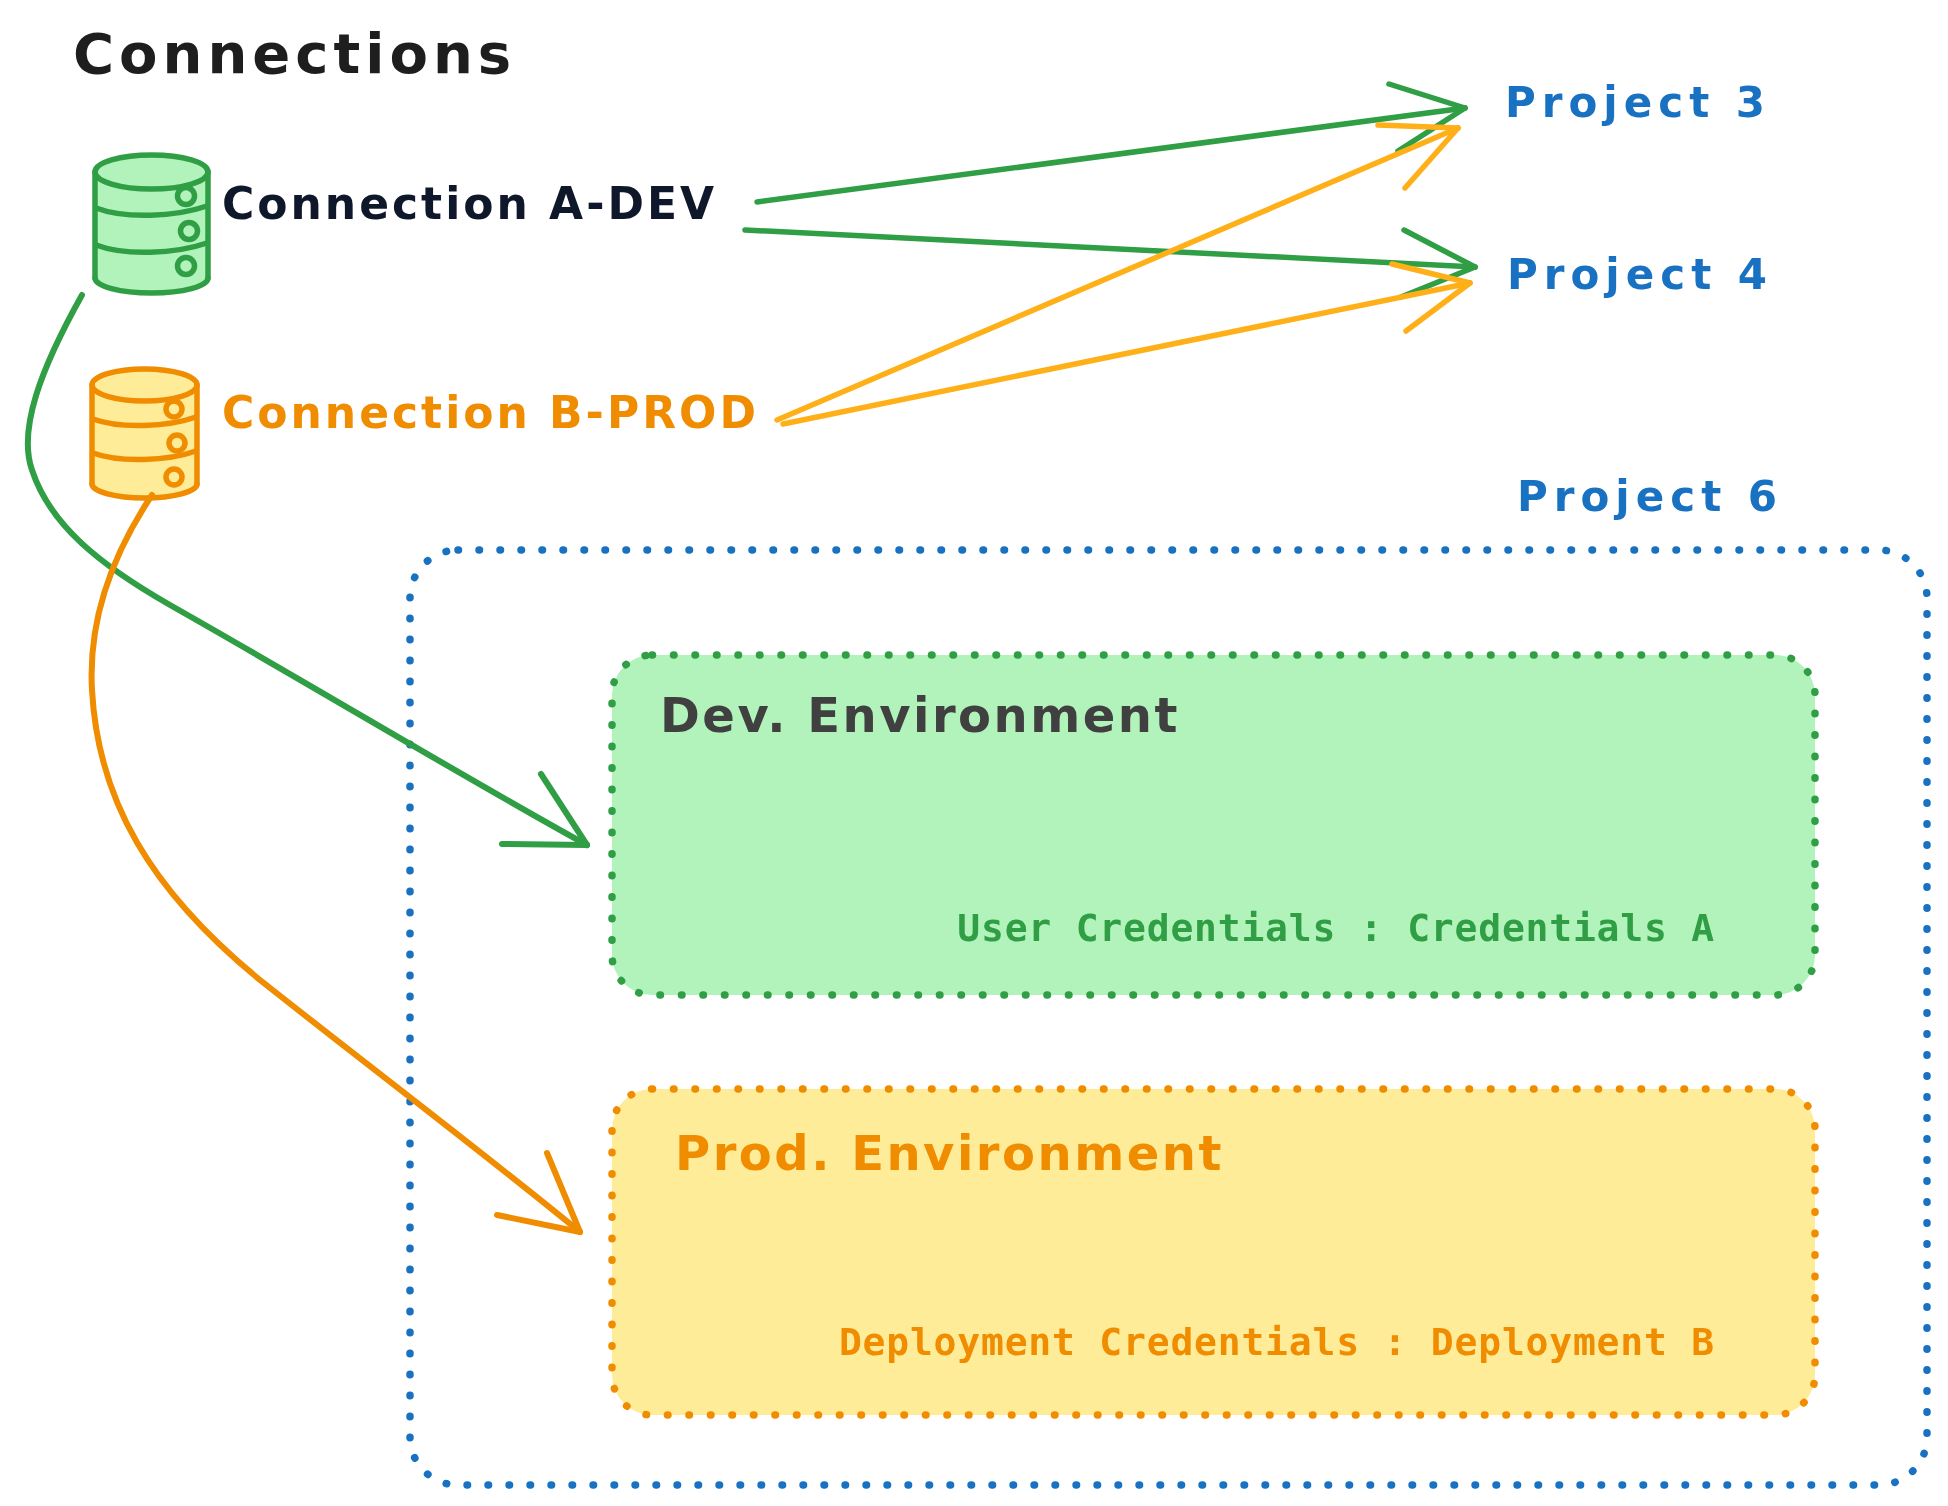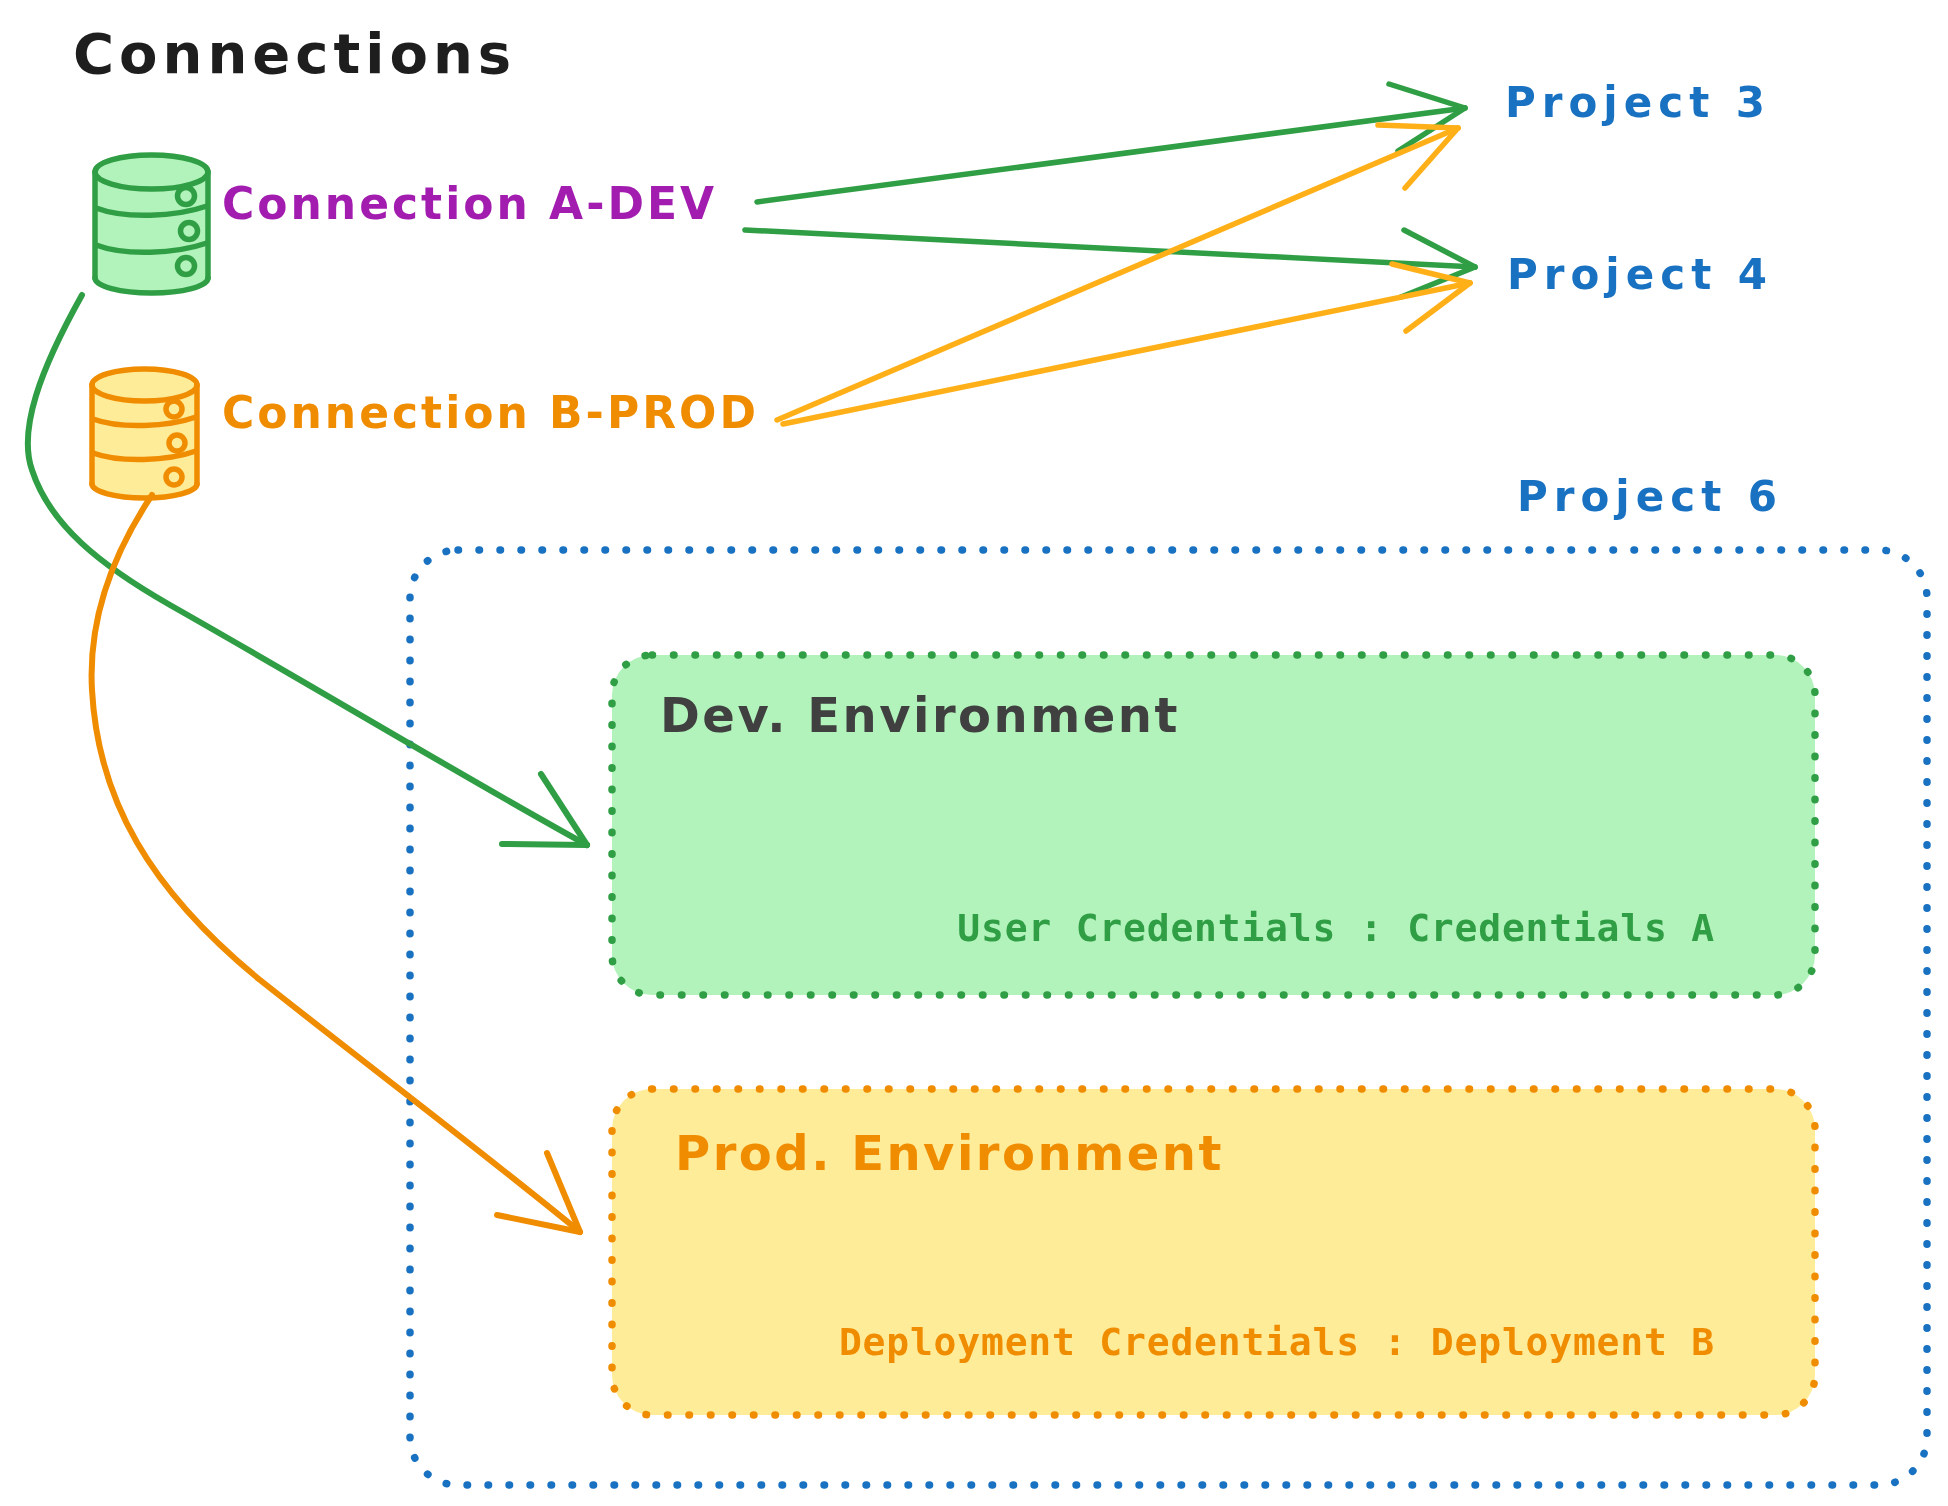--- a/index.html
+++ b/index.html
@@ -9,21 +9,21 @@
     height:1506px;
     background:#ffffff;
     overflow:hidden;
     font-family:"DejaVu Sans", sans-serif;
     border-radius:12px;
   }
   .layer{position:absolute;left:0;top:0;}
   .txt{position:absolute;white-space:nowrap;line-height:1.15;font-weight:600;}
   .title{left:73px;top:22px;font-size:56px;letter-spacing:5px;color:#1e1e1e;}
   .conn-label{font-size:44px;letter-spacing:3px;}
-  .conn-a{left:222px;top:179px;color:#a21caf;}
+  .conn-a{left:222px;top:179px;color:#0f172a;}
   .conn-b{left:222px;top:388px;color:#f08c00;}
   .project-label{font-size:42px;letter-spacing:6px;color:#1971c2;margin-top:37px;}
   .p3{left:1505px;top:42px;}
   .p2{left:1507px;top:214px;}
   .p1{left:1517px;top:436px;}
   .env-label{font-size:48px;letter-spacing:2.5px;}
   .dev-label{left:660px;top:688px;color:#404040;}
   .prod-label{left:675px;top:1126px;color:#f08c00;}
   .creds{
     position:absolute;left:612px;width:1153px;box-sizing:border-box;

